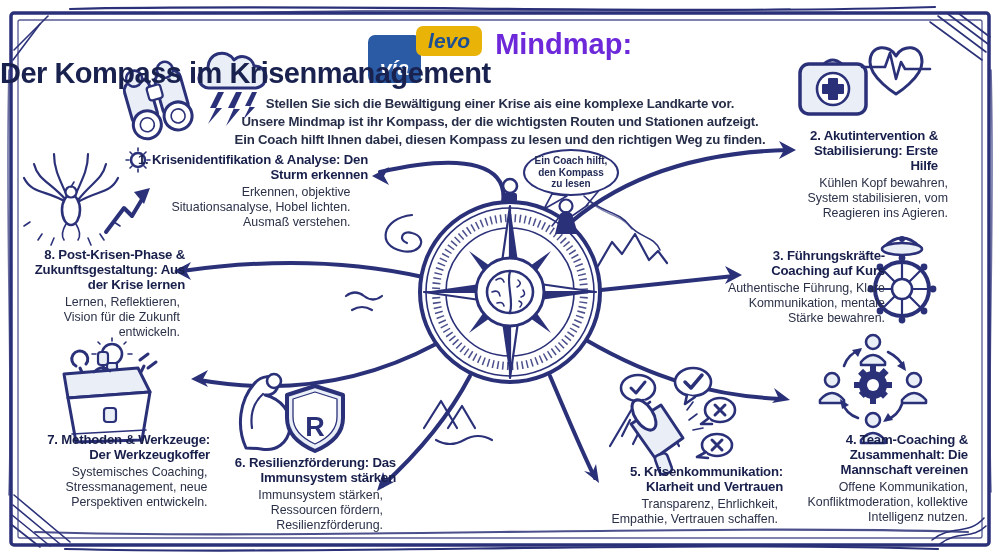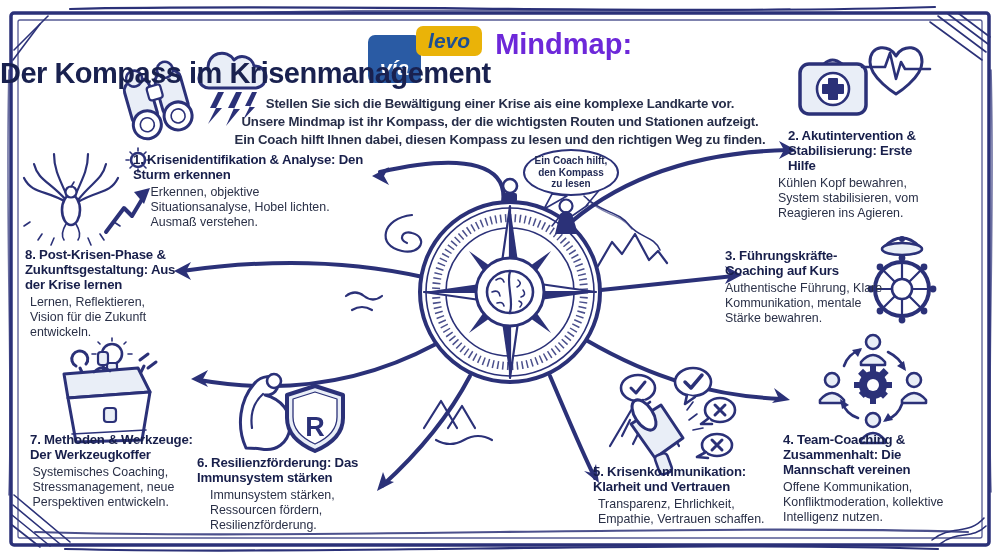--- a/index.html
+++ b/index.html
@@ -19,21 +19,21 @@
   .logo-via{background:#2a5ba4;color:#ffffff;font-style:italic;font-weight:bold;font-size:21px;
             padding:22px 12px 5px;border-radius:7px;margin-top:9px;line-height:1;}
   .logo-levo{background:#eab308;color:#1d4f94;font-style:italic;font-weight:bold;font-size:21px;
              padding:4px 12px 5px;border-radius:7px;margin-left:-5px;line-height:1;}
   .title-prefix{font-size:29px;font-weight:bold;color:#6d28d9;margin-left:13px;margin-top:4px;line-height:1;}
   .title-main{position:absolute;top:57px;left:0;right:0;font-size:29px;font-weight:bold;
               color:#19214f;letter-spacing:-0.5px;}
   .subtitle{position:absolute;top:95px;left:0;right:0;text-align:center;font-size:13.2px;font-weight:bold;
             color:#272e49;line-height:1.38;letter-spacing:-0.2px;}
   
-  .node{position:absolute;text-align:left;}
+  .node{position:absolute;text-align:right;}
   .node-title{font-weight:bold;font-size:13.2px;line-height:1.14;color:#181f4b;letter-spacing:-0.2px;}
   .node-body{font-size:12.4px;line-height:1.2;color:#2a3047;margin:3px auto 0;}
   
   .bubble{position:absolute;left:523px;top:149px;width:96px;height:47px;background:#fff;
           border:2px solid #2b3178;border-radius:50%;display:flex;align-items:center;justify-content:center;
           text-align:center;font-size:10px;font-weight:bold;color:#232b56;line-height:1.18;padding:2px 7px;
           box-sizing:border-box;z-index:3;}
   .shield-letter{font-family:"Liberation Sans",sans-serif;font-weight:bold;font-size:27px;fill:#2b3178;}
 </style>
 </head>
@@ -336,21 +336,21 @@
   <div class="node" style="left:783px;top:432px;width:185px">
     <div class="node-title">4. Team-Coaching &amp; Zusammenhalt: Die Mannschaft vereinen</div>
     <div class="node-body" style="width:185px">Offene Kommunikation, Konfliktmoderation, kollektive Intelligenz nutzen.</div>
   </div>
 
   <div class="node" style="left:593px;top:464px;width:190px">
     <div class="node-title">5. Krisenkommunikation: Klarheit und Vertrauen</div>
     <div class="node-body" style="width:180px">Transparenz, Ehrlichkeit, Empathie, Vertrauen schaffen.</div>
   </div>
 
-  <div class="node" style="left:197px;top:455px;width:186px">
+  <div class="node" style="left:210px;top:455px;width:186px">
     <div class="node-title">6. Resilienzförderung: Das Immunsystem stärken</div>
     <div class="node-body" style="width:160px">Immunsystem stärken, Ressourcen fördern, Resilienzförderung.</div>
   </div>
 
   <div class="node" style="left:30px;top:432px;width:180px">
     <div class="node-title">7. Methoden &amp; Werkzeuge: Der Werkzeugkoffer</div>
     <div class="node-body" style="width:175px">Systemisches Coaching, Stressmanagement, neue Perspektiven entwickeln.</div>
   </div>
 
   <div class="node" style="left:25px;top:247px;width:160px">

